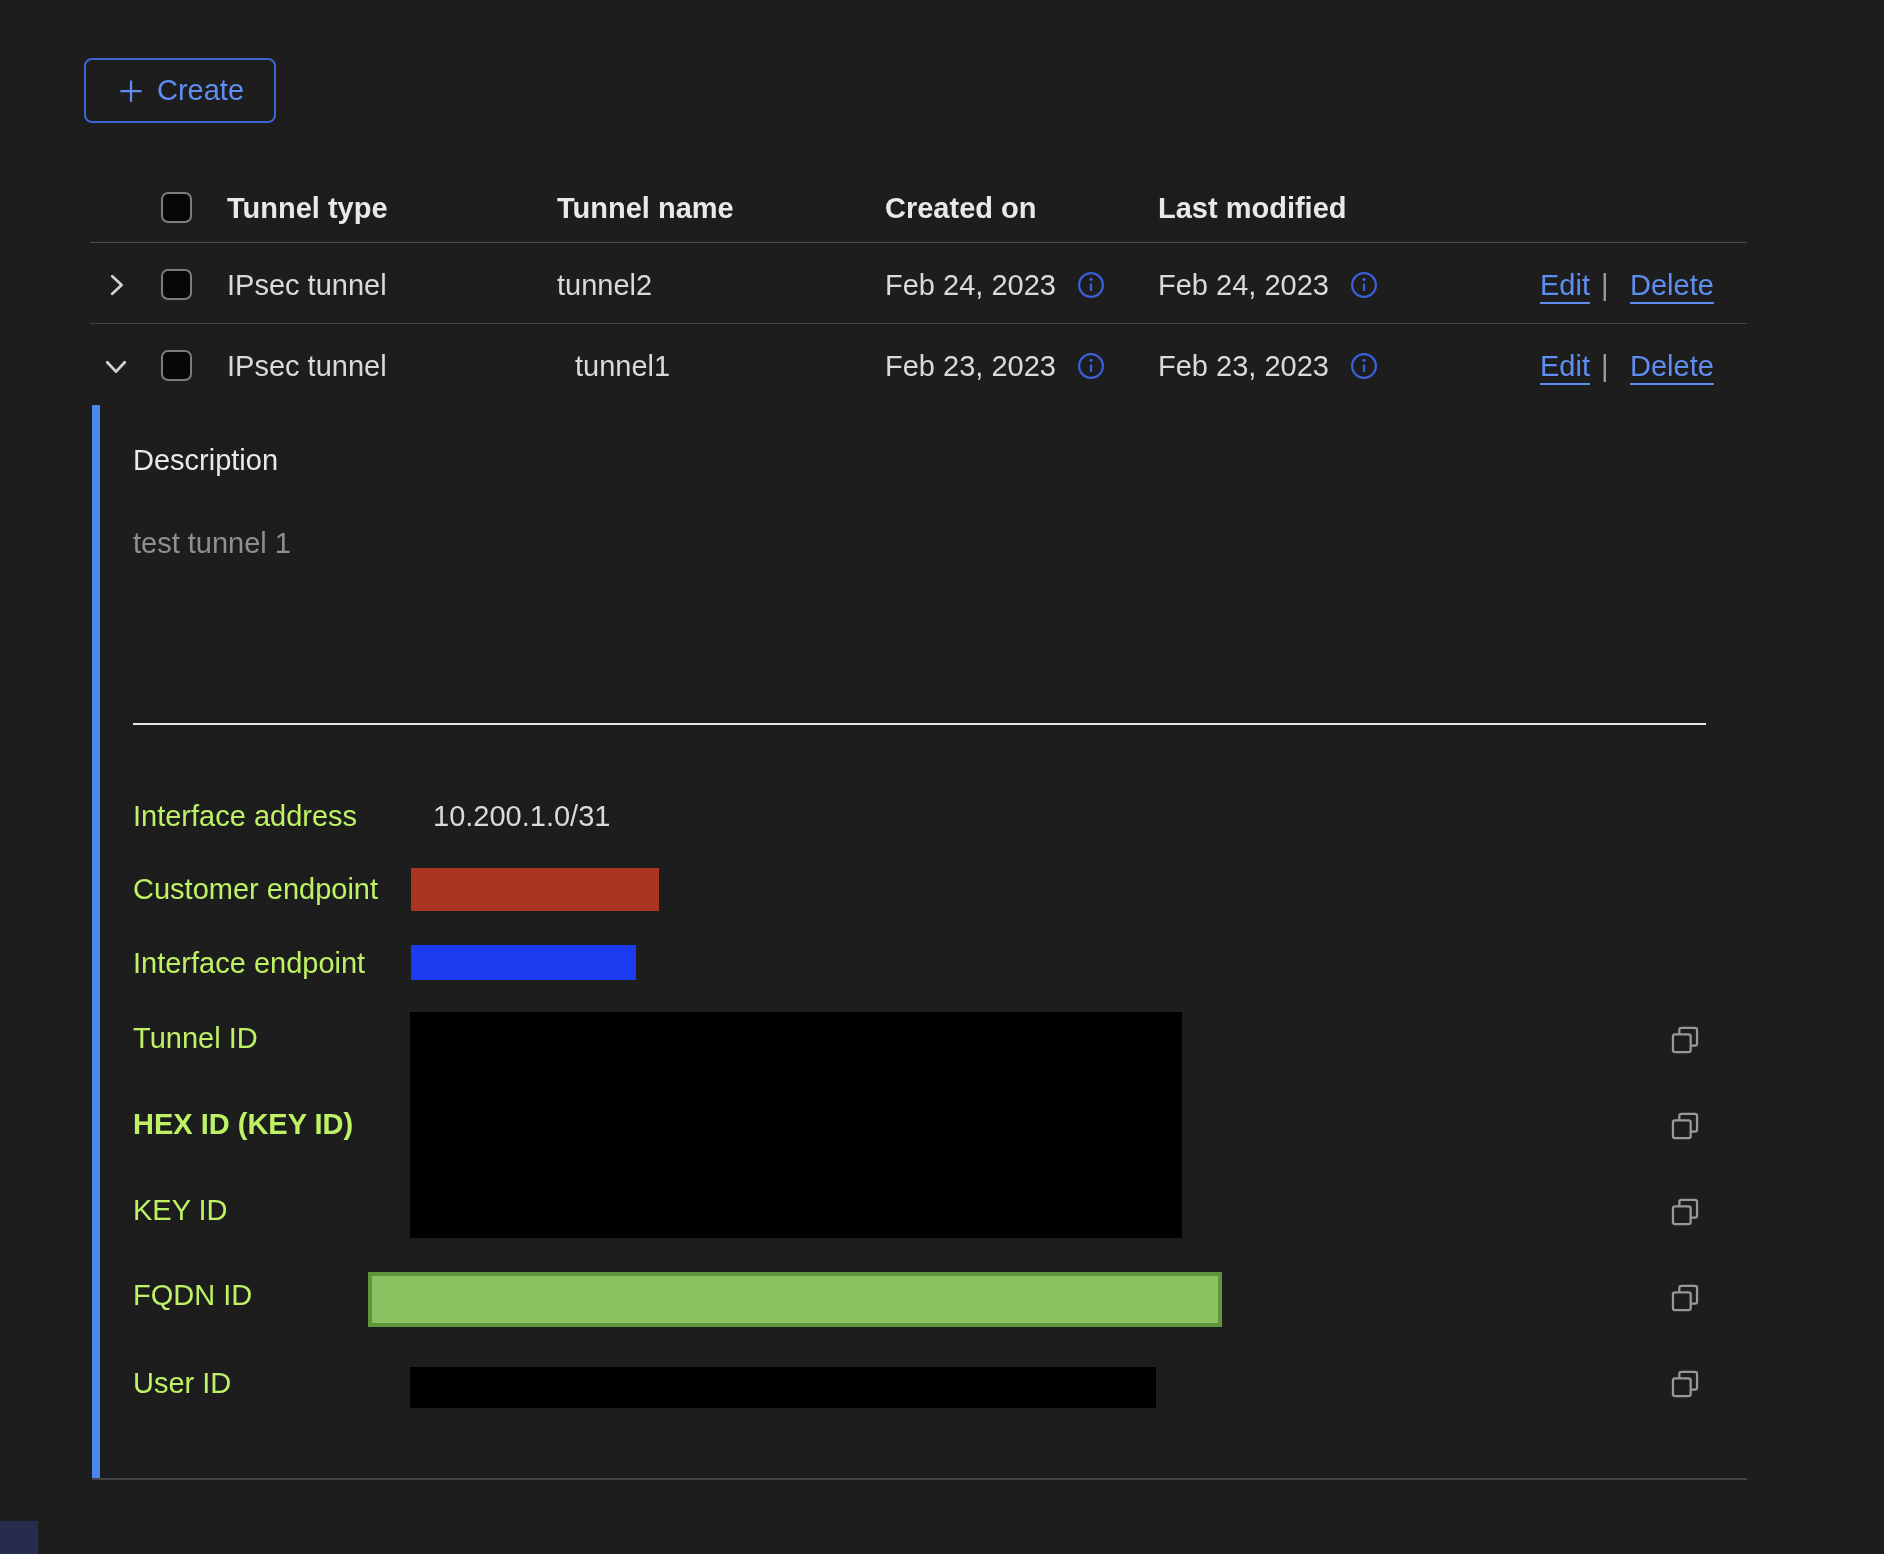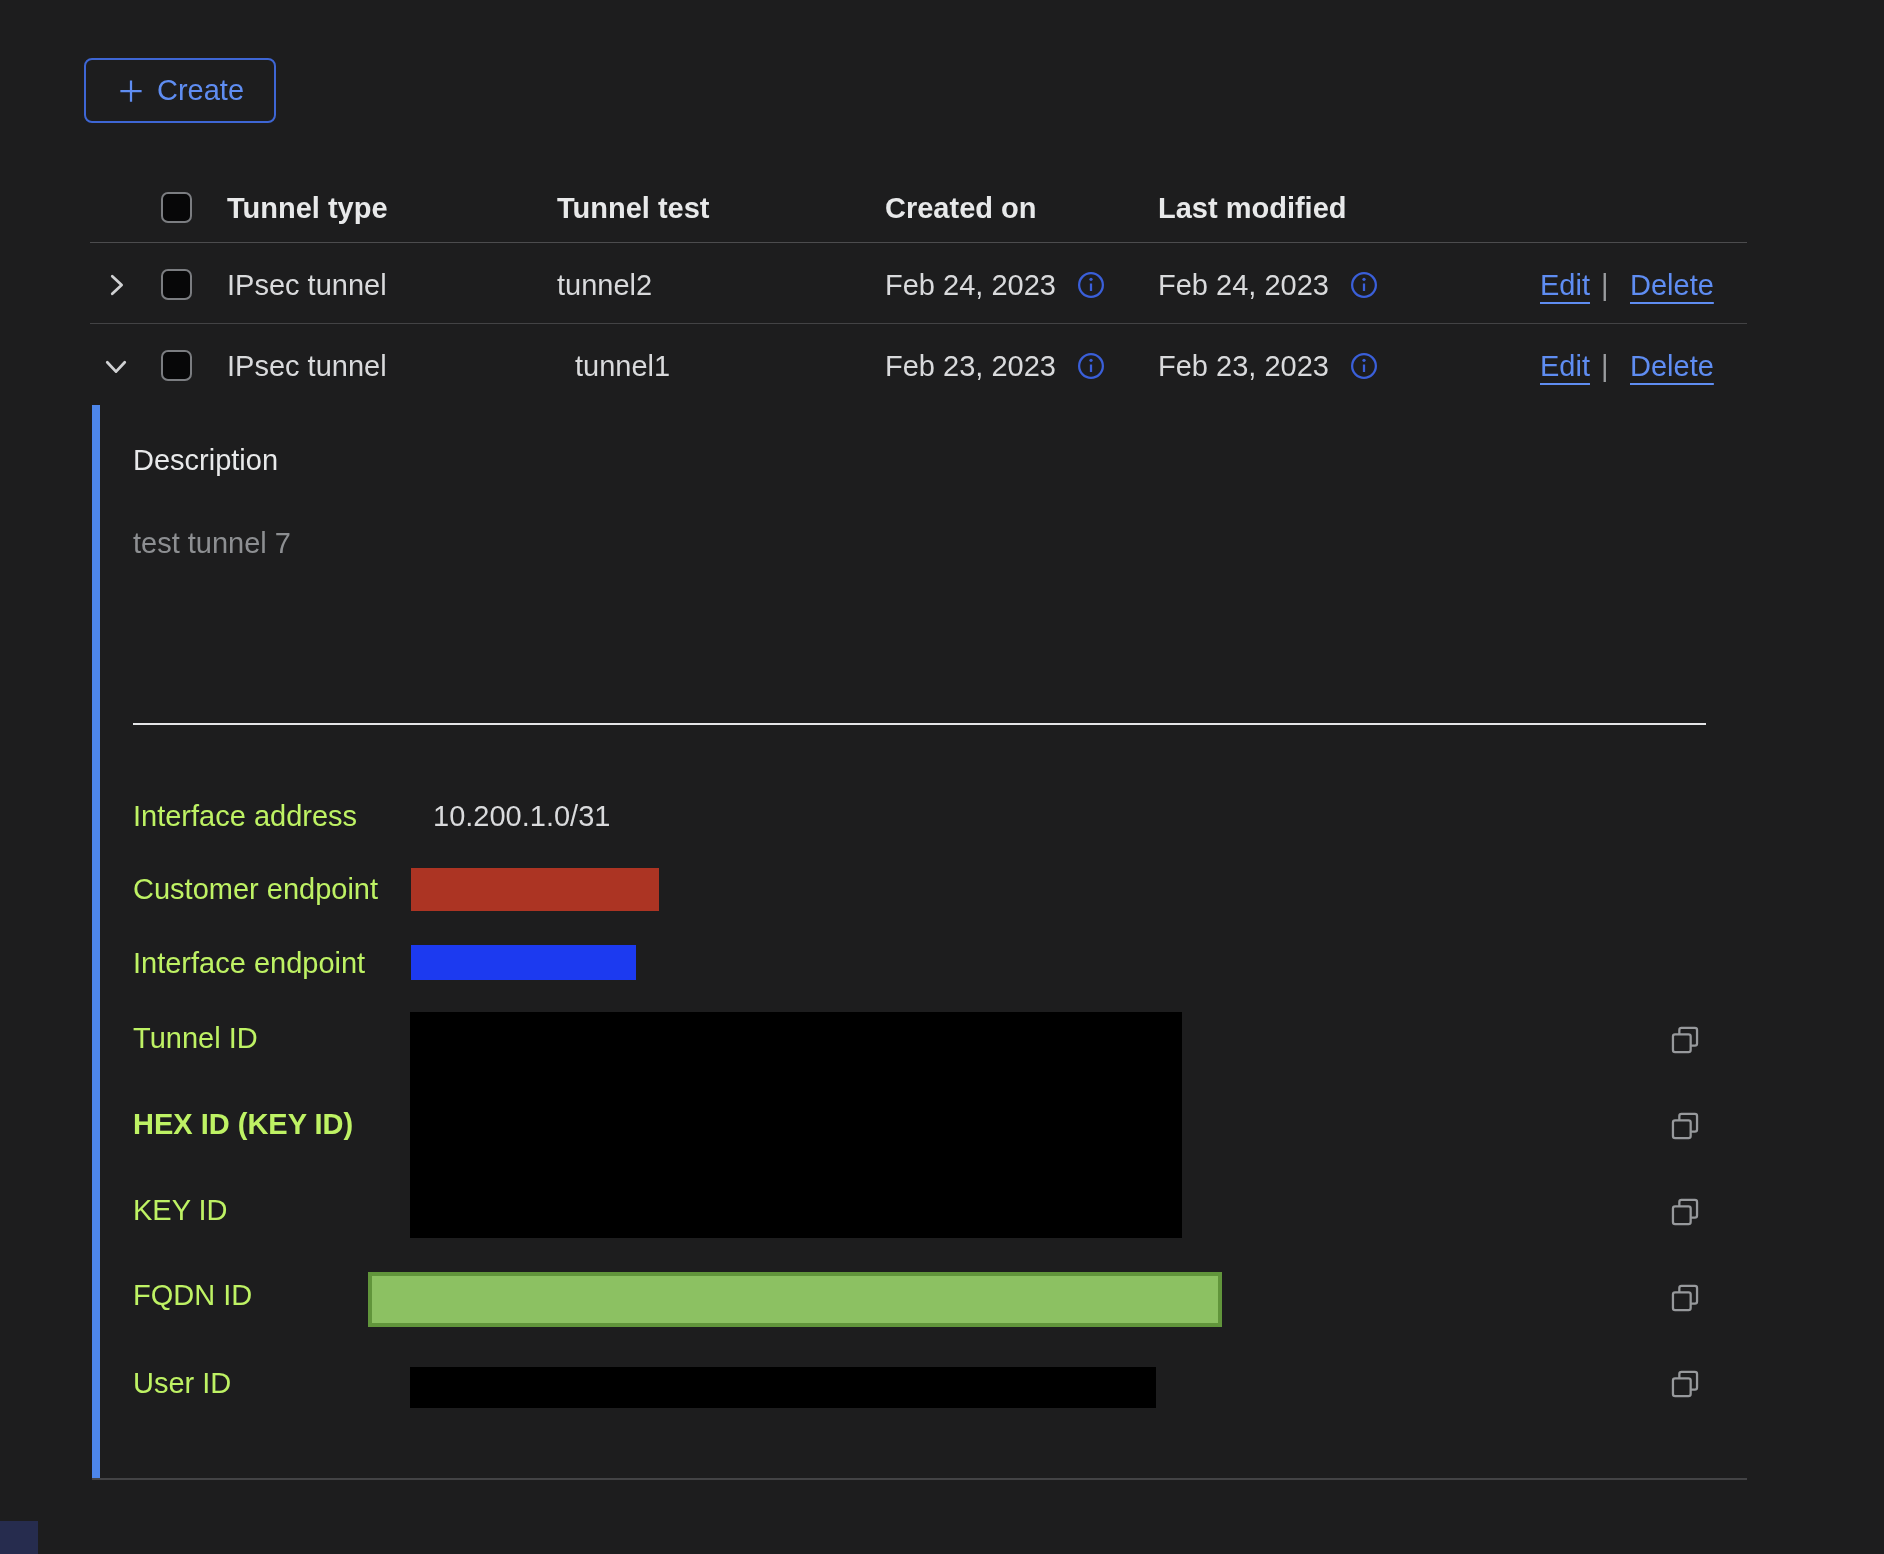--- a/index.html
+++ b/index.html
@@ -45,21 +45,21 @@
 
   <button class="btn" style="left:84px;top:58px;width:192px;height:65px;">
     <svg width="30" height="30" viewBox="0 0 24 24" fill="none" stroke="currentColor" stroke-width="1.8">
       <path d="M12 3.5 V20.5 M3.5 12 H20.5"></path>
     </svg>
     <span>Create</span>
   </button>
 
   <div class="checkbox" style="left:161px;top:192px;"></div>
   <div class="txt hdr" style="left:227px;top:191px;">Tunnel type</div>
-  <div class="txt hdr" style="left:557px;top:191px;">Tunnel test</div>
+  <div class="txt hdr" style="left:557px;top:191px;">Tunnel name</div>
   <div class="txt hdr" style="left:885px;top:191px;">Created on</div>
   <div class="txt hdr" style="left:1158px;top:191px;text-align:right;">Last modified</div>
   <div class="divider" style="left:90px;top:242px;width:1657px;background:var(--divider-hdr);"></div>
 
   <button class="icon-btn" style="left:101px;top:270px;">
     <svg width="30" height="30" viewBox="0 0 24 24" fill="none" stroke="#d0d1d3" stroke-width="2.2" stroke-linecap="round" stroke-linejoin="round">
       <polyline points="9,5 16.5,12 9,19"></polyline>
     </svg>
   </button>
   <div class="checkbox" style="left:161px;top:269px;"></div>
@@ -110,21 +110,21 @@
         <circle cx="12" cy="7.4" r="1.3" fill="var(--info)" stroke="none"></circle>
     </svg>
   </button>
   <a class="link" style="left:1540px;top:349px;">Edit</a>
   <div class="txt" style="left:1601px;top:349px;color:#9a9c9f;">|</div>
   <a class="link" style="left:1630px;top:349px;">Delete</a>
 
   <div class="block" style="left:92px;top:405px;width:8px;height:1073px;background:var(--bar);"></div>
 
   <div class="txt desc-lbl" style="left:133px;top:443px;">Description</div>
-  <div class="txt muted" style="left:133px;top:526px;">test tunnel 7</div>
+  <div class="txt muted" style="left:133px;top:526px;">test tunnel 1</div>
 
 
   <div class="divider" style="left:133px;top:723px;width:1573px;height:2px;background:var(--divider-light);"></div>
 
   <div class="txt lbl" style="left:133px;top:799px;">Interface address</div>
   <div class="txt" style="left:433px;top:799px;">10.200.1.0/31</div>
 
   <div class="txt lbl" style="left:133px;top:872px;">Customer endpoint</div>
   <div class="block" style="left:411px;top:868px;width:248px;height:43px;background:var(--redact-red);"></div>
 

